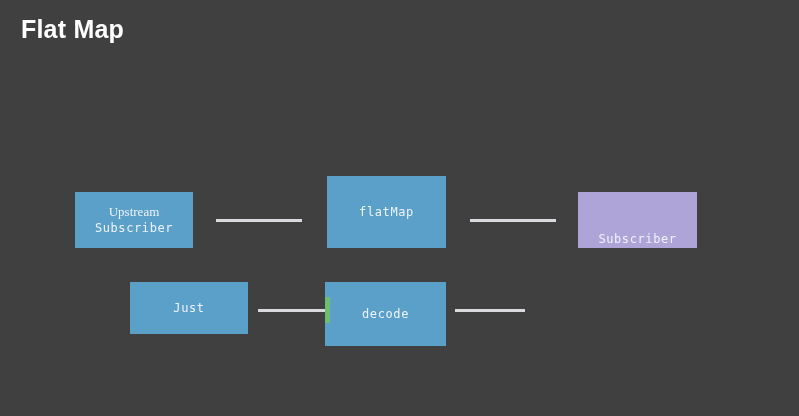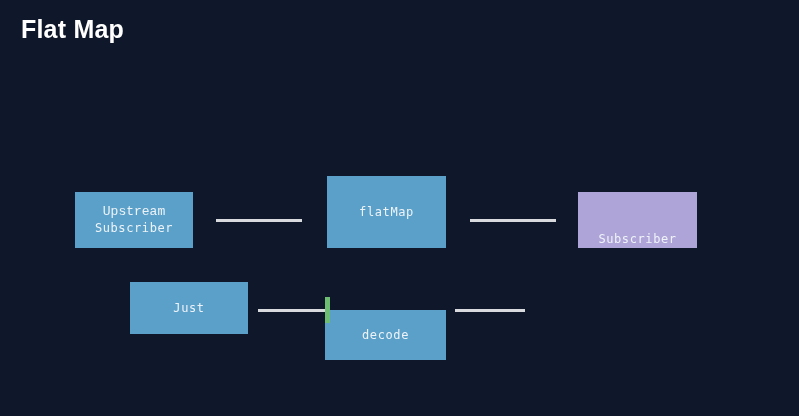--- a/index.html
+++ b/index.html
@@ -13,21 +13,21 @@
     height: 416px;
     overflow: hidden;
     font-family: "Liberation Sans", sans-serif;
     -webkit-font-smoothing: antialiased;
   }
 
   #slide {
     position: relative;
     width: 799px;
     height: 416px;
-    background: #0f172a;
+    background: #404040;
   }
 
   
   #slide-title {
     position: absolute;
     left: 21px;
     top: 13px;
     font-family: "Liberation Sans", sans-serif;
     font-size: 25px;
     font-weight: bold;
@@ -54,21 +54,21 @@
     flex-direction: column;
     align-items: center;
     justify-content: center;
     text-align: center;
     overflow: hidden;
   }
   .node-blue   { background: #5ba0c9; }
   .node-purple { background: #afa4d7; justify-content: flex-end; }
 
   .node-label-sans {
-    font-family: Liberation Mono, monospace;
+    font-family: Liberation Serif, serif;
     font-size: 13px;
     font-weight: normal;
     color: #eef3f8;
     line-height: 17px;
     white-space: pre;
   }
   .node-label-mono {
     font-family: "DejaVu Sans Mono", monospace;
     font-size: 12px;
     font-weight: normal;
@@ -116,21 +116,21 @@
     <div class="node node-purple" style="left:578px; top:192px; width:119px; height:56px;">
       <span class="node-label-mono">Subscriber</span>
     </div>
 
     <div class="node node-blue" style="left:130px; top:282px; width:118px; height:52px;">
       <span class="node-label-mono">Just</span>
     </div>
 
     <div class="connector" style="left:258px; top:309px; width:68px;"></div>
 
-    <div class="node node-blue" style="left:325px; top:282px; width:121px; height:50px;margin-top:28px;">
+    <div class="node node-blue" style="left:325px; top:282px; width:121px; height:64px;">
       <span class="node-label-mono">decode</span>
     </div>
 
     <div class="port-marker" style="left:325px; top:297px; width:5px; height:26px;"></div>
 
     <div class="connector" style="left:455px; top:309px; width:70px;"></div>
 
 
   </div>
 </div>

